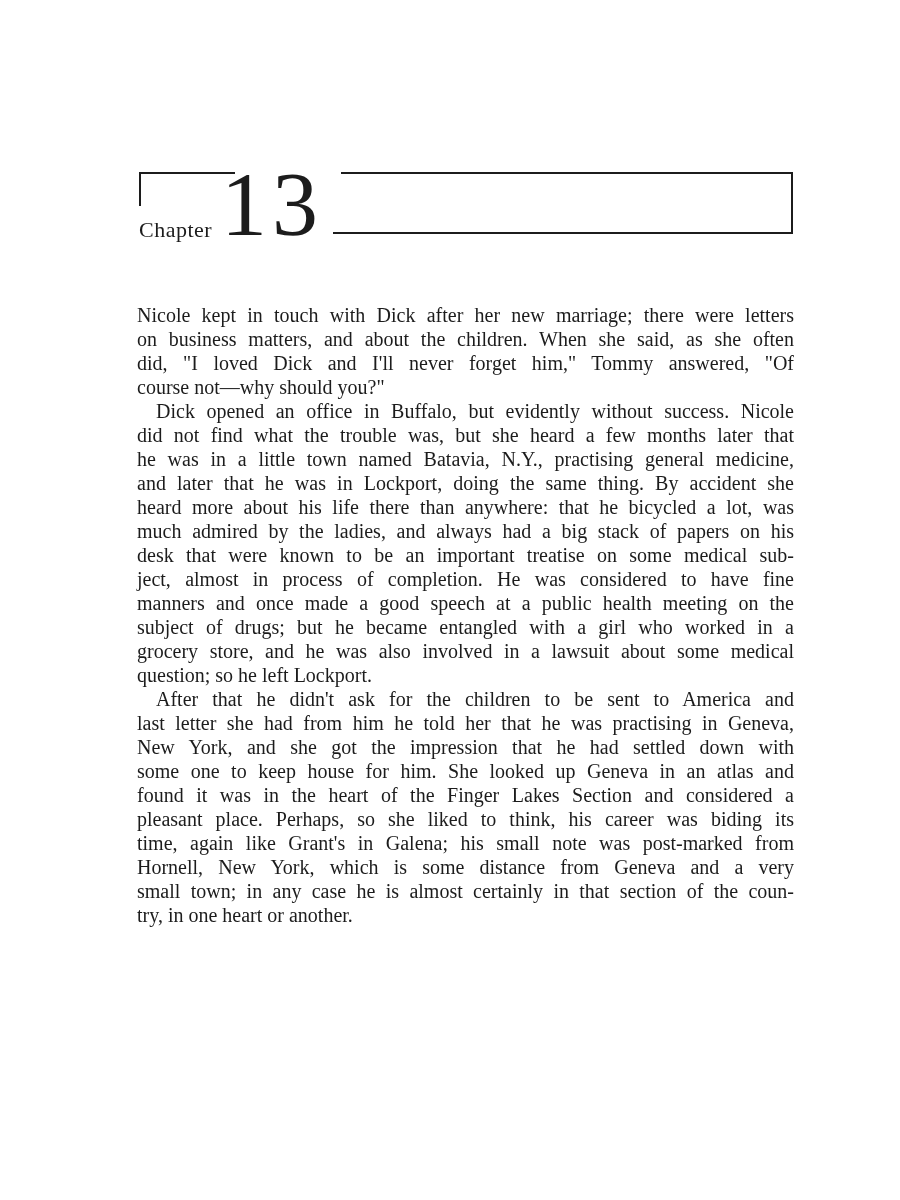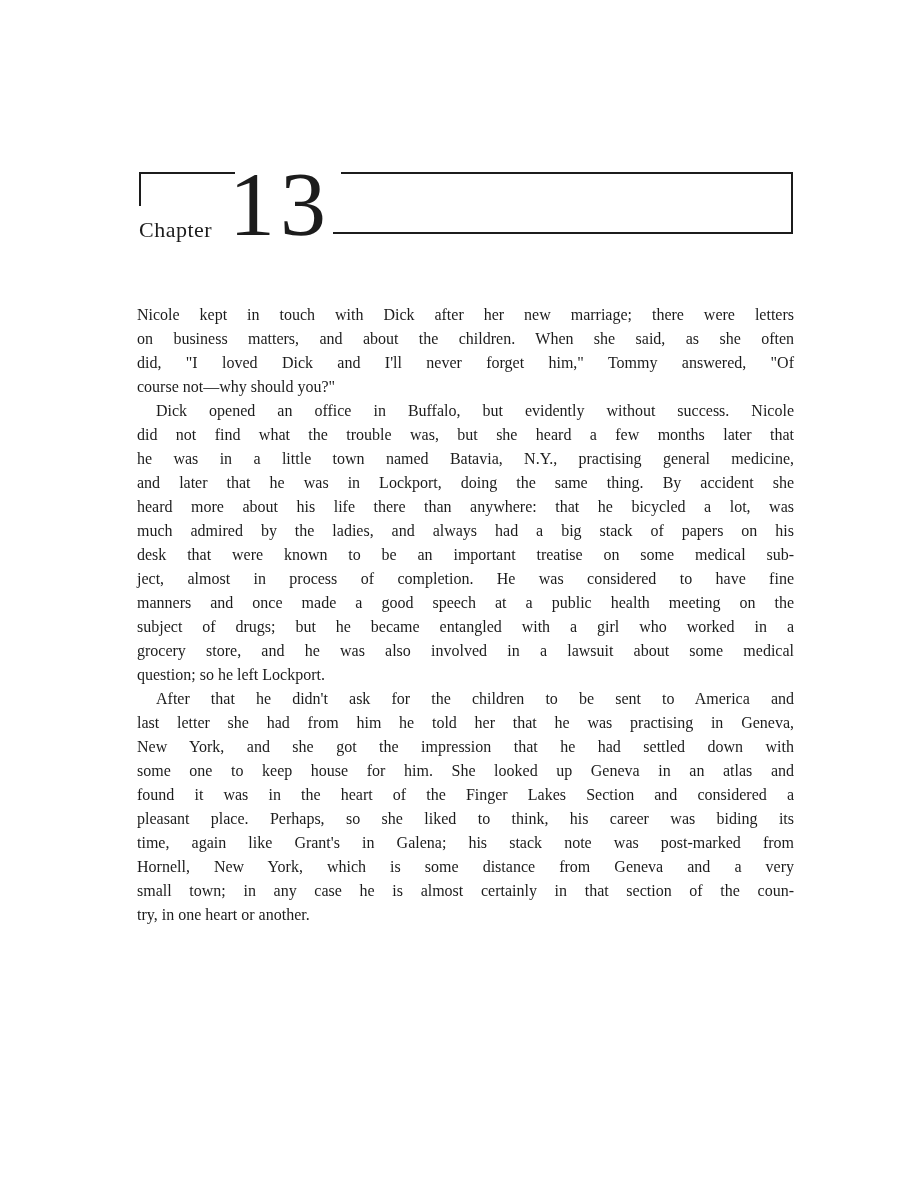--- a/index.html
+++ b/index.html
@@ -35,28 +35,27 @@
     white-space: nowrap;
   }
   .chapter-number {
     position: absolute;
     left: 221px;
     top: 158px;
     font-size: 92px;
     line-height: 1;
     letter-spacing: 5px;
     white-space: nowrap;
-    margin-left: 8px;
   }
   .body-text {
     position: absolute;
     left: 137px;
     top: 303px;
     width: 657px;
-    font-size: 16px;
+    font-size: 20px;
     line-height: 24px;
   }
   .paragraph {
     margin: 0;
   }
   .bodyline {
     height: 24px;
     text-align: justify;
     text-align-last: justify;
     white-space: normal;
@@ -105,20 +104,20 @@
         <div class="bodyline">grocery store, and he was also involved in a lawsuit about some medical</div>
         <div class="bodyline lastline">question; so he left Lockport.</div>
       </div>
       <div class="paragraph">
         <div class="bodyline indent">After that he didn't ask for the children to be sent to America and</div>
         <div class="bodyline">last letter she had from him he told her that he was practising in Geneva,</div>
         <div class="bodyline">New York, and she got the impression that he had settled down with</div>
         <div class="bodyline">some one to keep house for him. She looked up Geneva in an atlas and</div>
         <div class="bodyline">found it was in the heart of the Finger Lakes Section and considered a</div>
         <div class="bodyline">pleasant place. Perhaps, so she liked to think, his career was biding its</div>
-        <div class="bodyline">time, again like Grant's in Galena; his stack note was post-marked from</div>
+        <div class="bodyline">time, again like Grant's in Galena; his small note was post-marked from</div>
         <div class="bodyline">Hornell, New York, which is some distance from Geneva and a very</div>
         <div class="bodyline">small town; in any case he is almost certainly in that section of the coun-</div>
         <div class="bodyline lastline">try, in one heart or another.</div>
       </div>
     </div>
 
 </div>
 
 </body></html>

